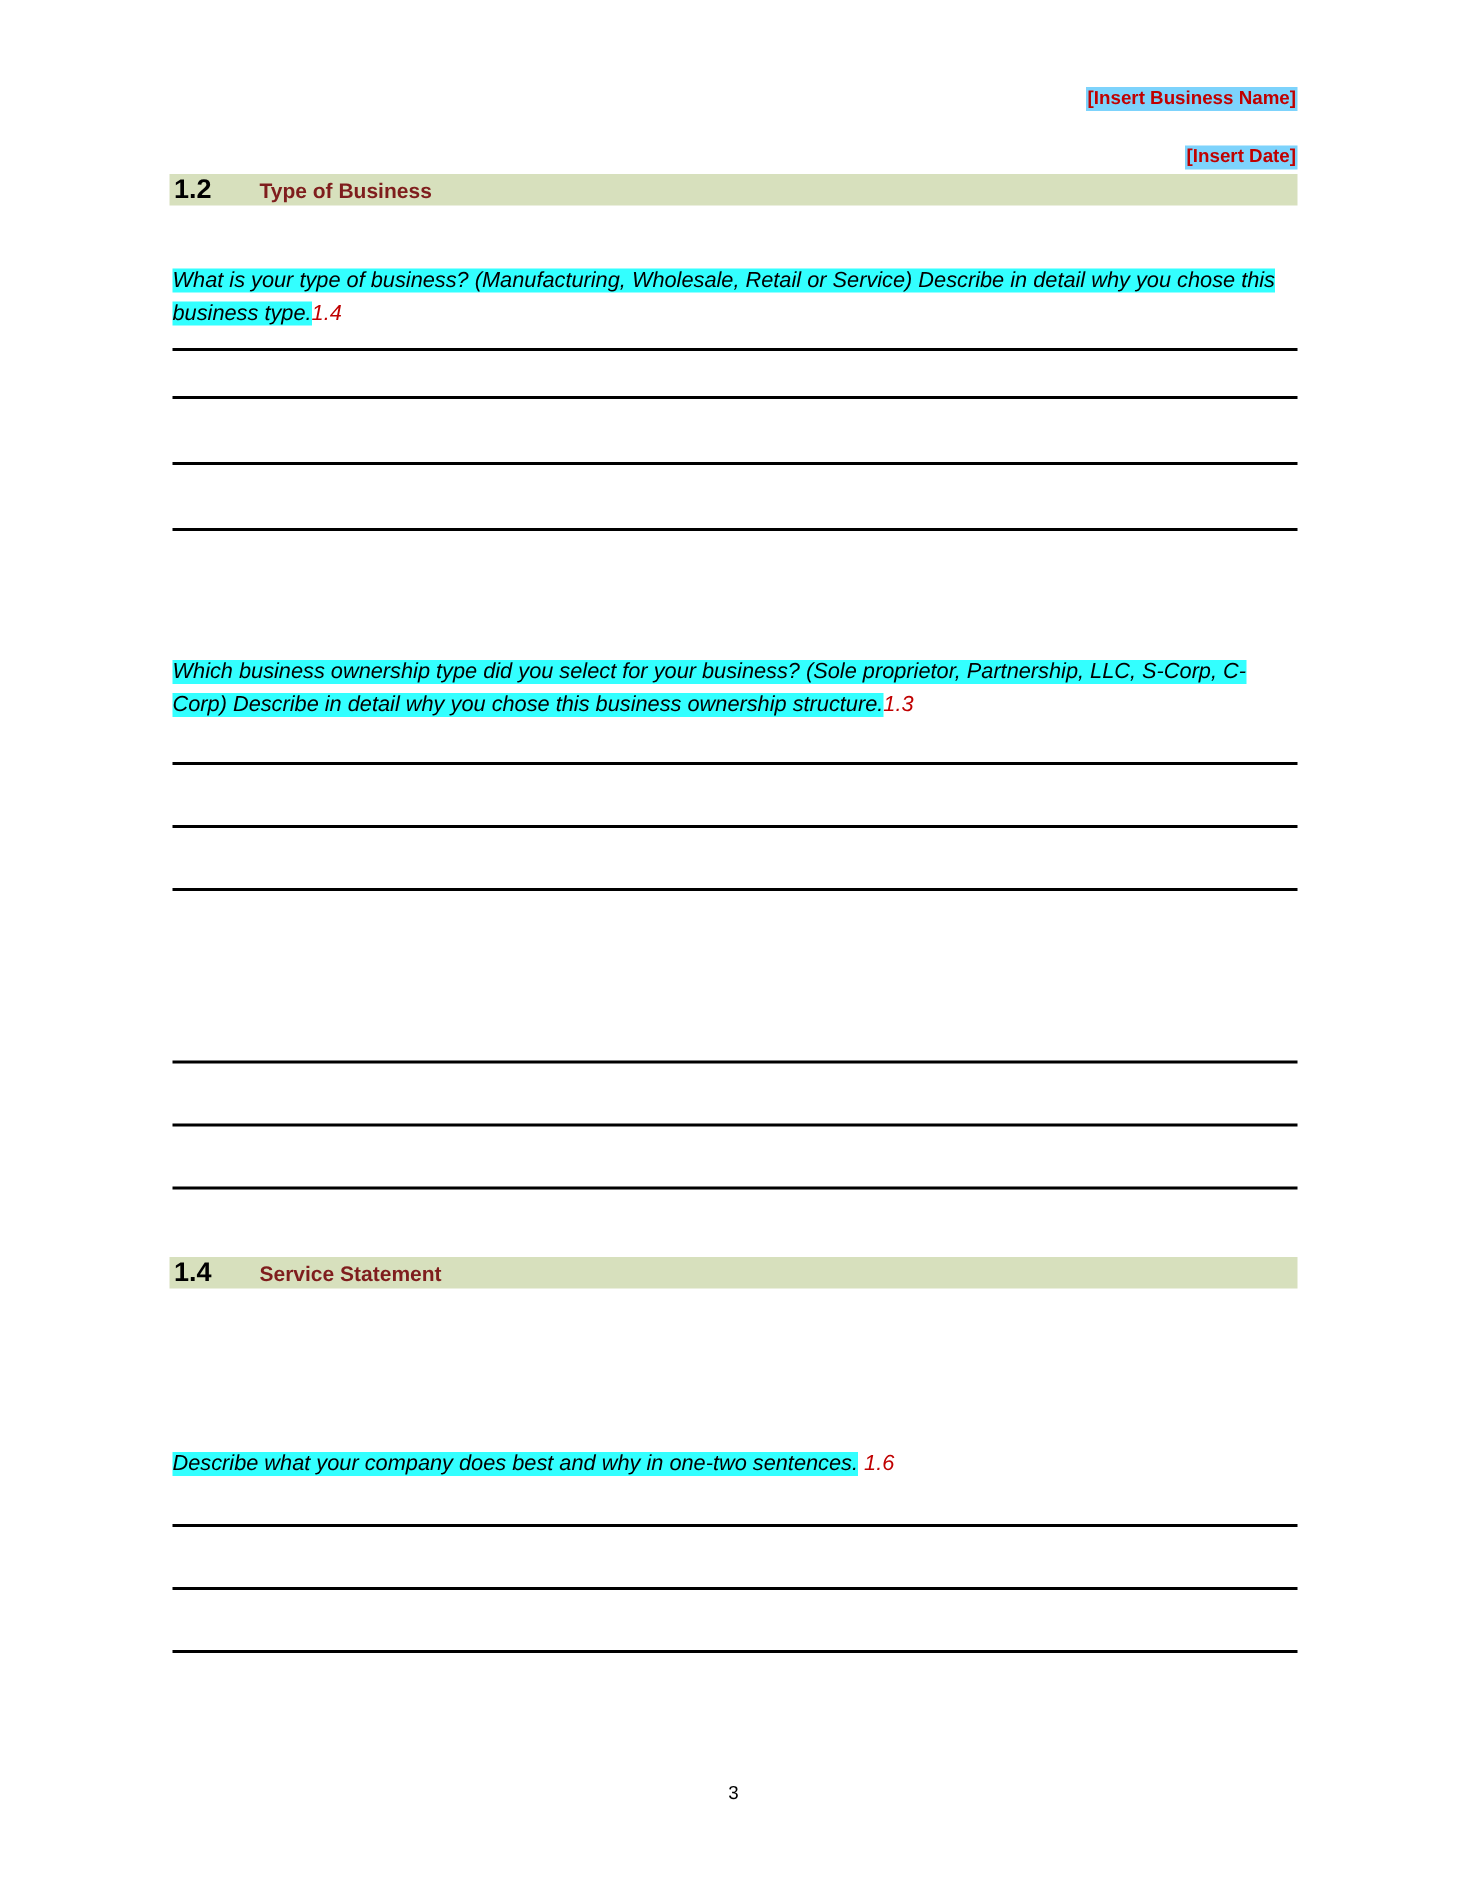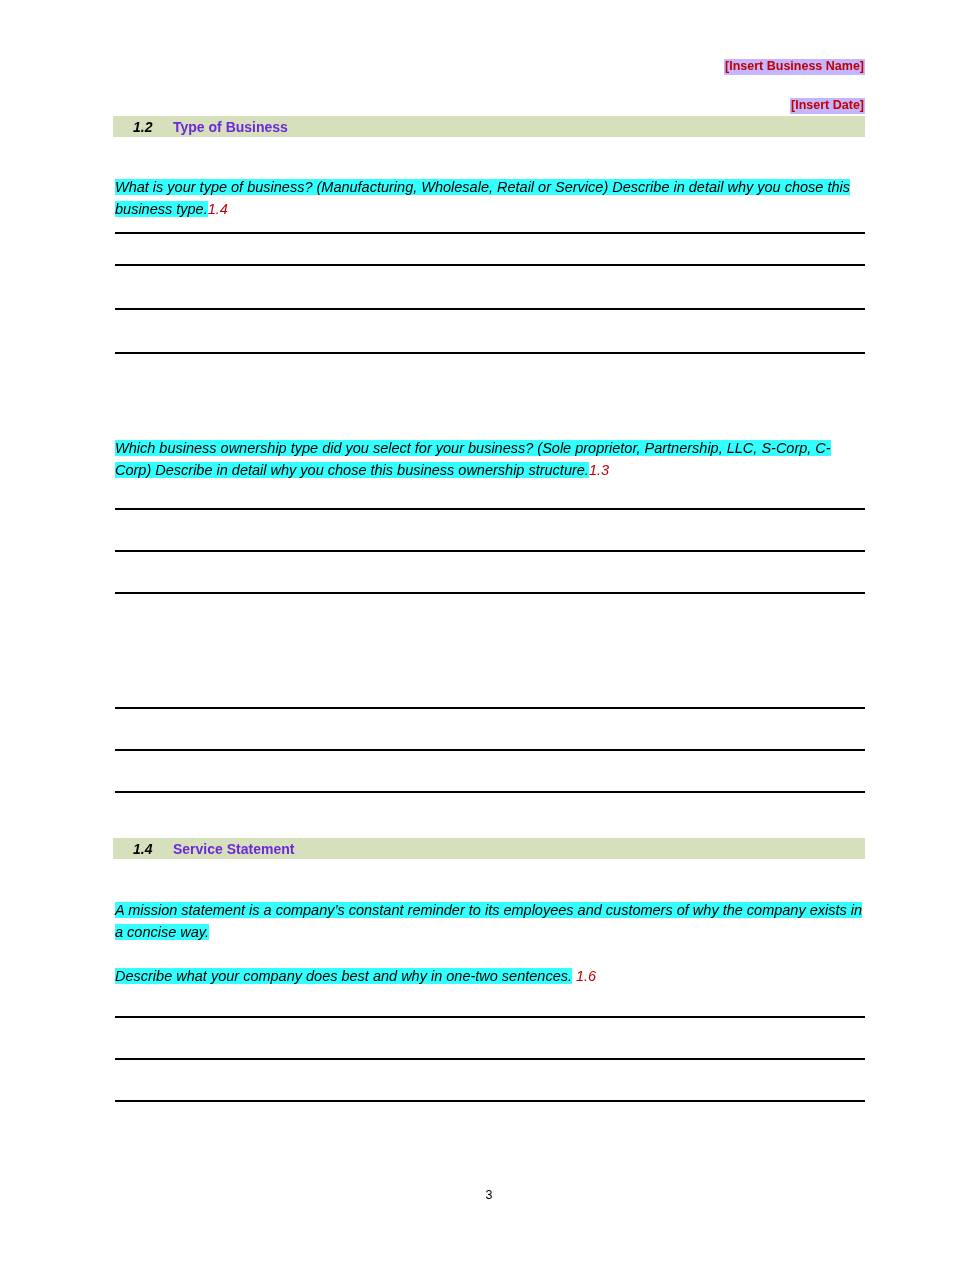--- a/index.html
+++ b/index.html
@@ -28,21 +28,21 @@
   
   .doc-header {
     position: absolute;
     top: 55px;
     right: 0;
     text-align: right;
     line-height: 1.25;
   }
   .doc-header span {
     display: inline-block;
-    background: #c4b5fd;
+    background: #7dd3fc;
     color: #c00000;
     font-size: 12.5px;
     font-weight: bold;
     font-family: "Liberation Sans", sans-serif;
     padding: 0 1px;
   }
   .doc-header .line2 {
     margin-top: 19px;
   }
 
@@ -51,32 +51,31 @@
     position: absolute;
     left: 0;
     width: 752px;
     height: 21px;
     background: #d7e0bd;
     display: flex;
     align-items: center;
     box-sizing: border-box;
   }
   .section-bar .num {
-    font-size: 14px;
+    font-size: 18px;
     font-weight: bold;
     color: #000;
     width: 60px;
-    padding-left: 20px;
+    padding-left: 3px;
     box-sizing: border-box;
-    font-style: italic;
   }
   .section-bar .title {
     font-size: 14px;
     font-weight: bold;
-    color: #6d28d9;
+    color: #7f1d1d;
   }
 
   
   .prompt {
     position: absolute;
     left: 2px;
     width: 748px;
     font-size: 14.5px;
     font-style: italic;
     line-height: 1.55;
@@ -154,23 +153,20 @@
 
     <div class="rule" style="top:707px"></div>
     <div class="rule" style="top:749px"></div>
     <div class="rule" style="top:791px"></div>
 
     <div class="section-bar" style="top:838px">
       <div class="num">1.4</div>
       <div class="title">Service Statement</div>
     </div>
 
-    <div class="prompt" style="top:883px">
-      <span class="hl">A mission statement is a company’s constant reminder to its employees and customers of why the company exists in a concise way.</span>
-    </div>
 
     <div class="prompt" style="top:949px">
       <span class="hl">Describe what your company does best and why in one-two sentences.</span><span class="ref-sp">&nbsp;</span><span class="ref">1.6</span>
     </div>
 
     <div class="rule" style="top:1016px"></div>
     <div class="rule" style="top:1058px"></div>
     <div class="rule" style="top:1100px"></div>
 
     <div class="page-number">3</div>

